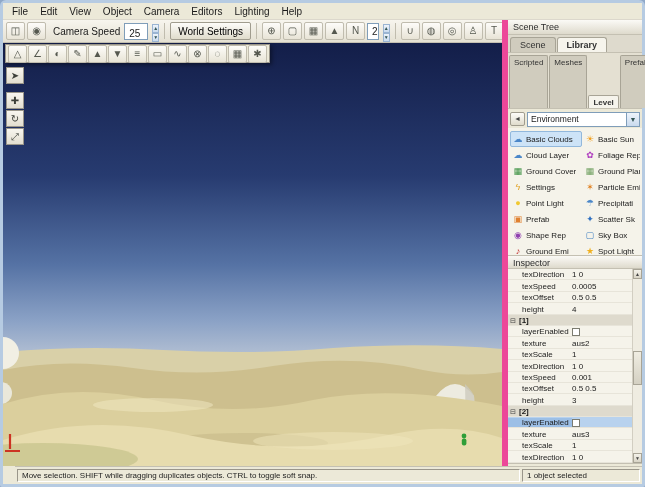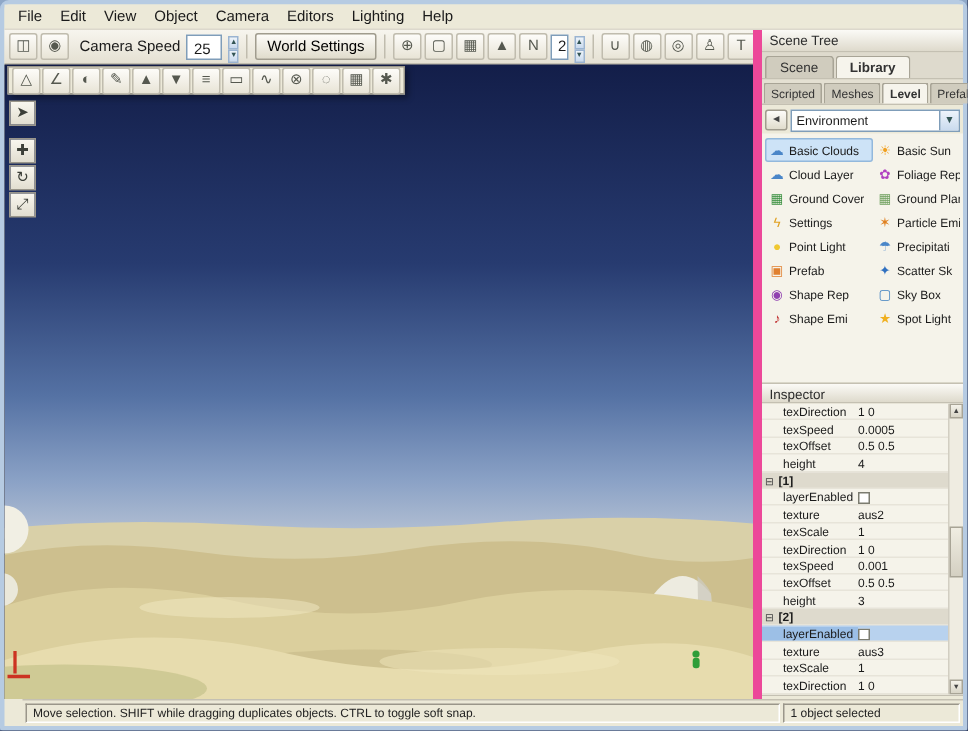--- a/index.html
+++ b/index.html
@@ -35,21 +35,21 @@
   .viewport svg{display:block;width:100%;height:100%;}
 
   
   .panel{position:absolute;top:17px;right:0;width:140px;bottom:7px;background:#ece9d8;border-left:6px solid #ec4899;display:flex;flex-direction:column;}
   .panel-title{flex:0 0 15px;font-size:9px;padding:2px 0 0 5px;background:linear-gradient(#fbfaf6,#dedacc);border-bottom:1px solid #c4c0b2;color:#2d2d2d;}
   .tabs{flex:0 0 18px;display:flex;padding:2px 2px 0;gap:1px;background:#dedacd;border-bottom:1px solid #c4c0b2;}
   .tab{padding:2px 9px 1px;font-size:9px;background:#d0ccbe;border:1px solid #a8a496;border-bottom:none;border-radius:3px 3px 0 0;color:#333;}
   .tab.active{background:#f6f4ec;font-weight:bold;}
   .subtabs{flex:0 0 17px;display:flex;padding:2px 1px 0;gap:1px;background:#e4e0d2;border-bottom:1px solid #c4c0b2;}
   .subtab{padding:2px 4px 1px;font-size:8px;background:#d0ccbe;border:1px solid #a8a496;border-bottom:none;border-radius:2px 2px 0 0;color:#333;white-space:nowrap;}
-  .subtab.active{background:#f6f4ec;font-weight:bold;}
+  .subtab.active{background:#f6f4ec;font-weight:bold;margin-top:40px;}
   .combo-row{flex:0 0 19px;display:flex;align-items:center;gap:2px;padding:2px 2px 1px;}
   .back-btn{flex:0 0 15px;height:14px;font-size:7px;line-height:12px;text-align:center;border:1px solid #a09c8e;border-radius:2px;background:linear-gradient(#fdfcf9,#e0dccc);color:#444;}
   .panel-combo{flex:1;height:15px;border:1px solid #7f9db9;background:#fff;font-size:8.5px;display:flex;align-items:center;padding-left:3px;overflow:hidden;}
   .dd-arrow{margin-left:auto;flex:0 0 13px;height:13px;background:linear-gradient(#eef4fb,#c9daee);border-left:1px solid #7f9db9;font-size:7px;text-align:center;line-height:13px;color:#355;}
   .library{flex:1;background:#f5f3ea;display:grid;grid-template-columns:72px 1fr;grid-auto-rows:16px;align-content:start;padding:3px 0 0 2px;overflow:hidden;}
   .lib-item{display:flex;align-items:center;gap:3px;height:16px;font-size:8px;overflow:hidden;white-space:nowrap;padding:0 1px 0 2px;border:1px solid transparent;}
   .lib-item.sel{background:#cde3f7;border:1px solid #92b8dc;border-radius:2px;}
   .lib-icon{flex:0 0 10px;width:10px;font-size:9px;line-height:10px;text-align:center;}
   .lib-label{overflow:hidden;}
 
@@ -256,21 +256,21 @@
             <span class="lib-icon" style="color: rgb(48, 112, 192);">✦</span>
             <span class="lib-label">Scatter Sk</span>
           </div><div class="lib-item">
             <span class="lib-icon" style="color: rgb(144, 64, 176);">◉</span>
             <span class="lib-label">Shape Rep</span>
           </div><div class="lib-item">
             <span class="lib-icon" style="color: rgb(64, 128, 192);">▢</span>
             <span class="lib-label">Sky Box</span>
           </div><div class="lib-item">
             <span class="lib-icon" style="color: rgb(192, 48, 48);">♪</span>
-            <span class="lib-label">Shape Emi</span>
+            <span class="lib-label">Ground Emi</span>
           </div><div class="lib-item">
             <span class="lib-icon" style="color: rgb(240, 176, 32);">★</span>
             <span class="lib-label">Spot Light</span>
           </div></span>
     </div>
     <div class="insp-title">Inspector</div>
     <div class="insp-rows">
       <div>
           <div class="irow">
             <span class="iname">texDirection</span>

